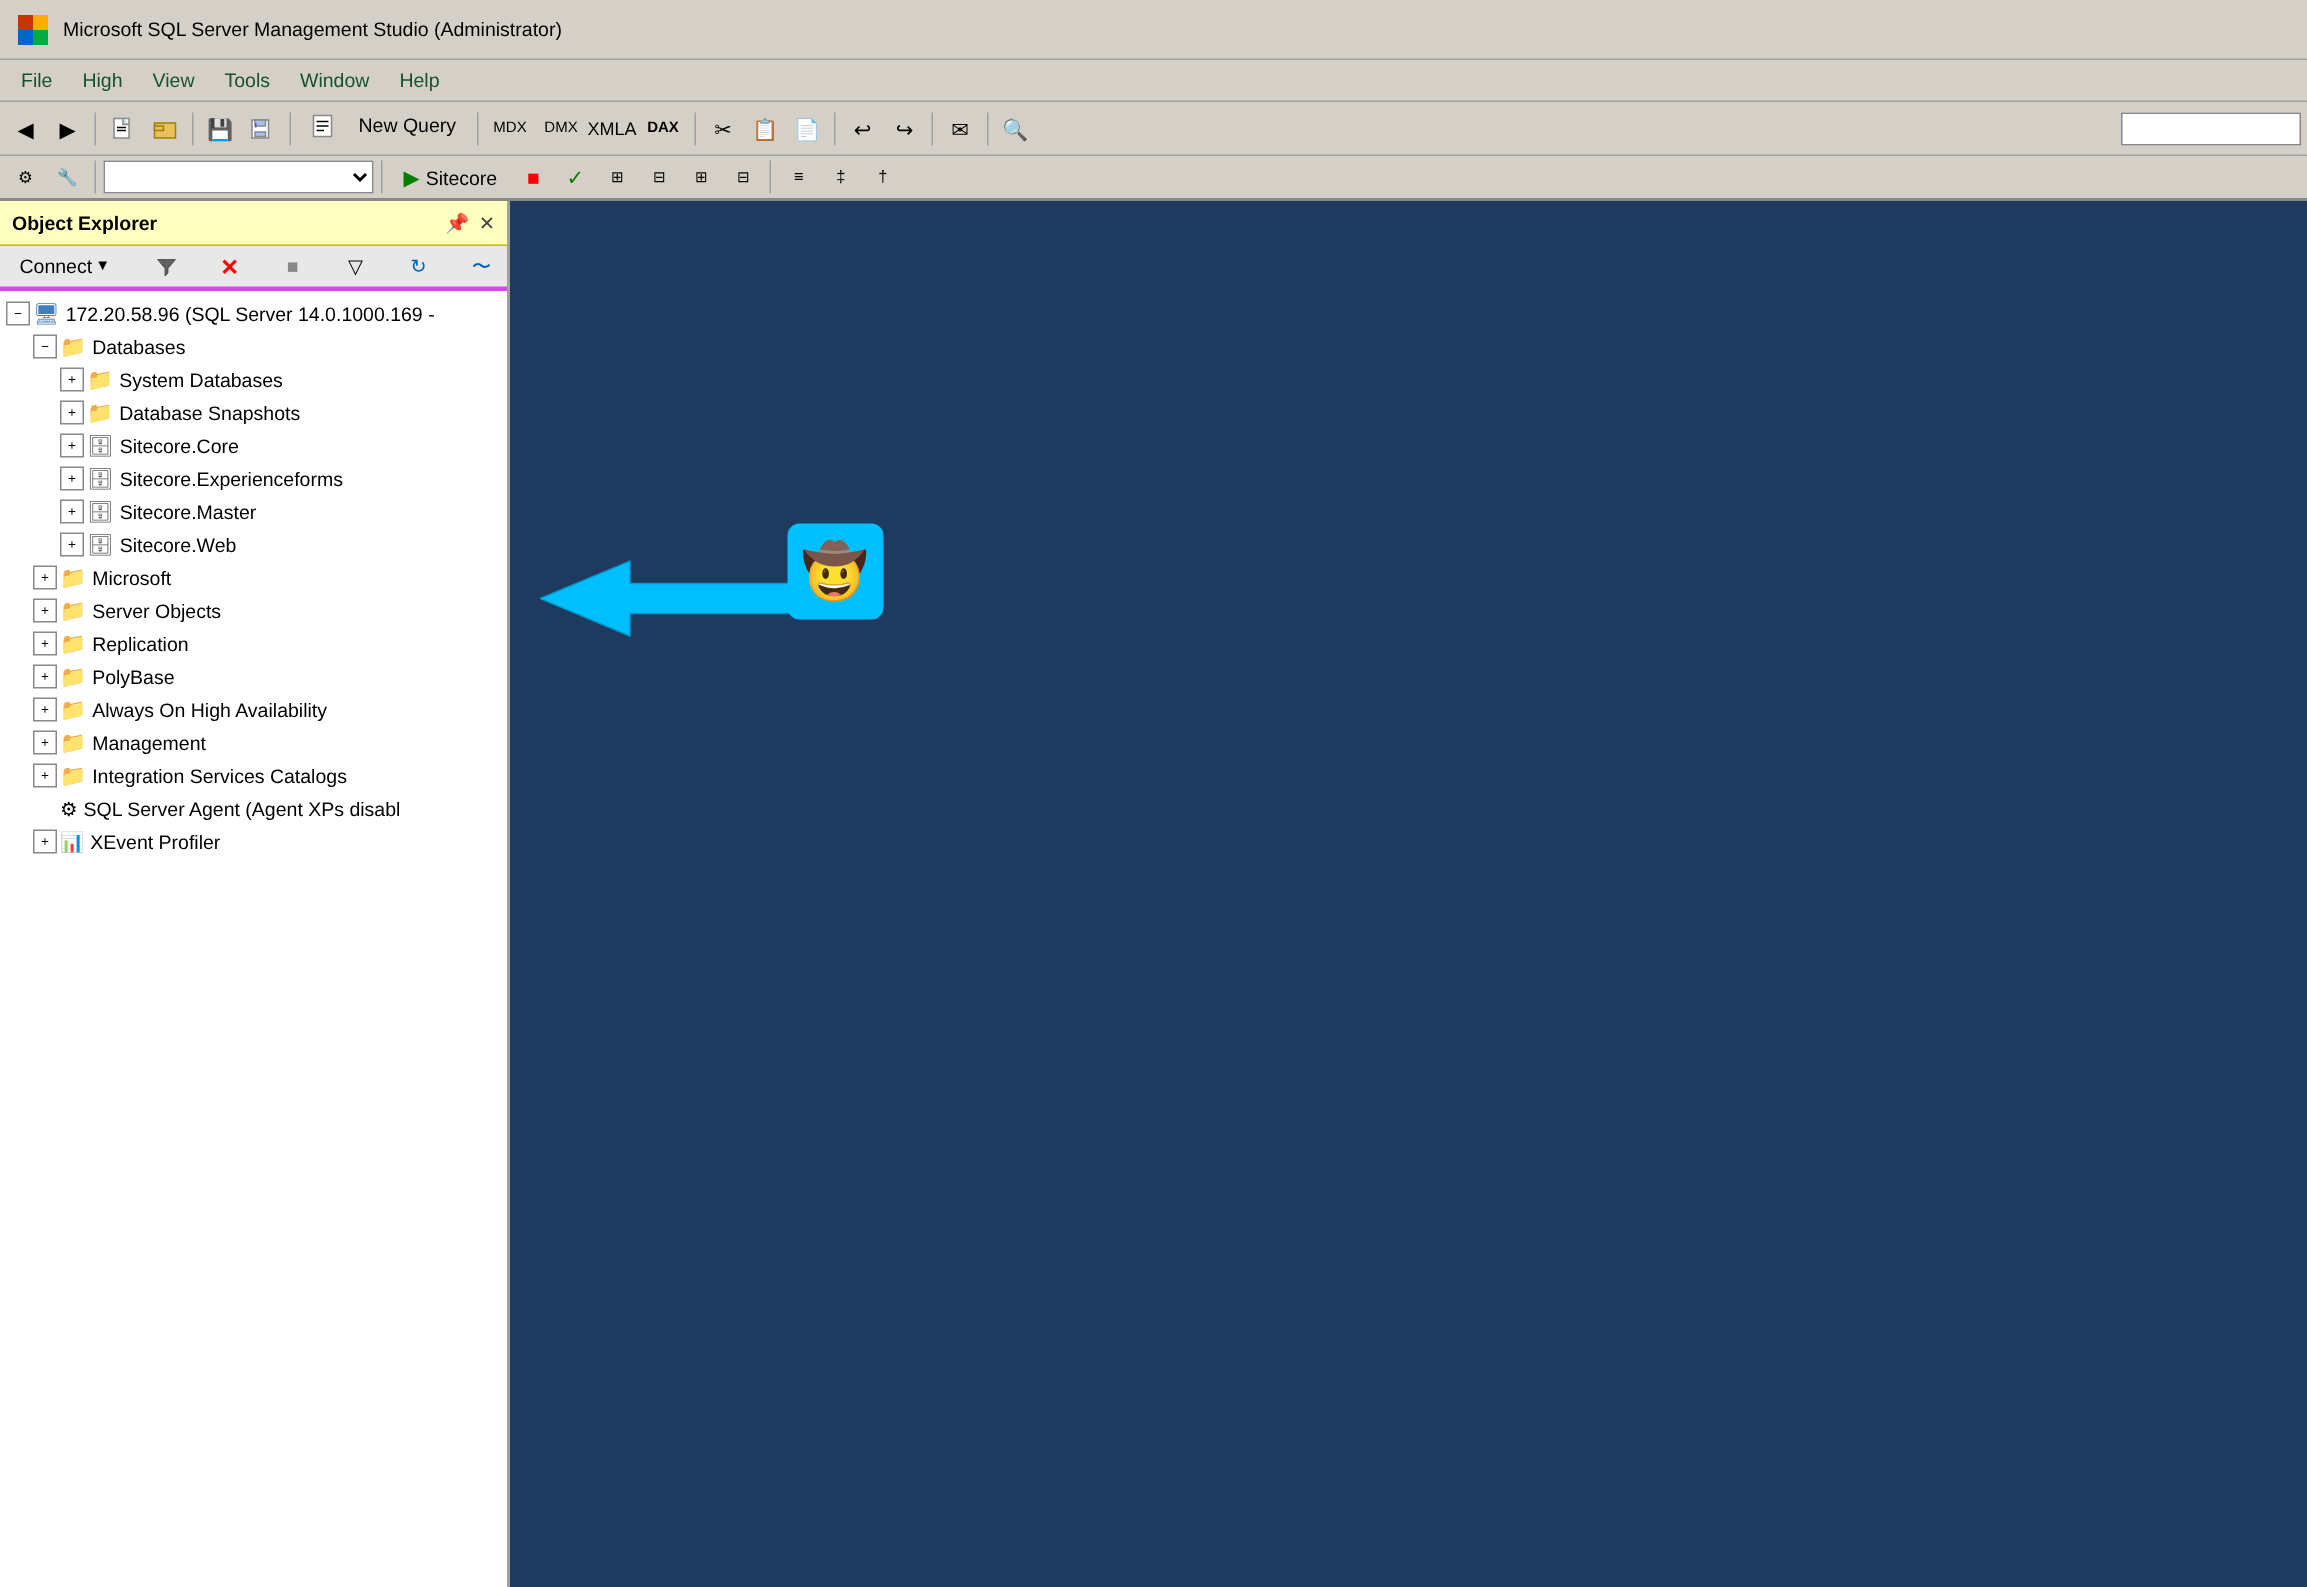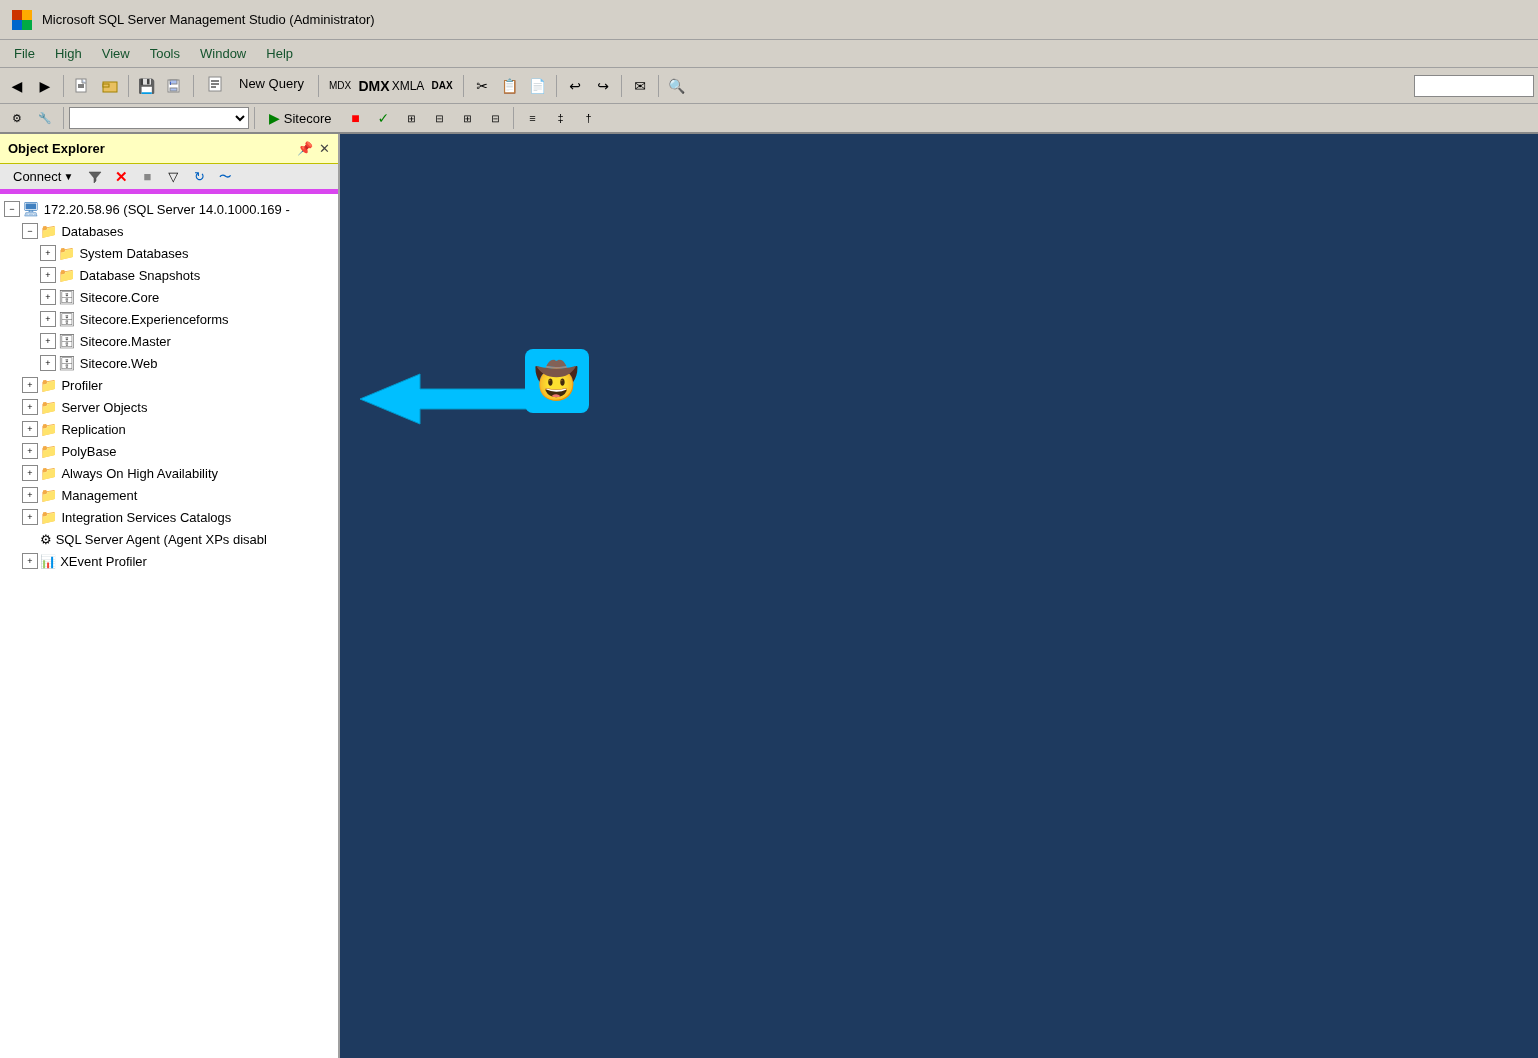--- a/index.html
+++ b/index.html
@@ -170,21 +170,22 @@
       border: none;
     }
 
     #oe-toolbar {
       background: #e8e8e8;
       height: 30px;
       display: flex;
       align-items: center;
       padding: 0 6px;
       gap: 4px;
-      border-bottom: 5px solid #d946ef;
+      border-bottom: 3px solid #d946ef;
+      justify-content: space-between;
     }
     .oe-tool-btn {
       width: 22px;
       height: 22px;
       display: flex;
       align-items: center;
       justify-content: center;
       background: transparent;
       border: 1px solid transparent;
       cursor: pointer;
@@ -353,21 +354,21 @@
     <svg width="16" height="16" viewBox="0 0 16 16">
       <rect x="1" y="1" width="12" height="14" fill="white" stroke="#888"></rect>
       <line x1="3" y1="5" x2="11" y2="5" stroke="#000" stroke-width="1"></line>
       <line x1="3" y1="8" x2="11" y2="8" stroke="#000" stroke-width="1"></line>
       <line x1="3" y1="11" x2="8" y2="11" stroke="#000" stroke-width="1"></line>
     </svg>
     <span>New Query</span>
   </button>
   <div class="toolbar-separator"></div>
   <button class="toolbar-btn" style="width:32px;font-size:10px;font-weight:normal">MDX</button>
-  <button class="toolbar-btn" style="width:32px;font-size:14px;font-weight:bold">DMX</button>
+  <button class="toolbar-btn" style="width:32px;font-size:10px;font-weight:normal">DMX</button>
   <button class="toolbar-btn" style="width:32px;font-size:12px;font-weight:normal">XMLA</button>
   <button class="toolbar-btn" style="width:32px;font-size:10px;font-weight:bold">DAX</button>
   <div class="toolbar-separator"></div>
   <button class="toolbar-btn">✂</button>
   <button class="toolbar-btn">📋</button>
   <button class="toolbar-btn">📄</button>
   <div class="toolbar-separator"></div>
   <button class="toolbar-btn">↩</button>
   <button class="toolbar-btn">↪</button>
   <div class="toolbar-separator"></div>
@@ -474,21 +475,21 @@
 
       <div class="tree-item indent-2">
         <span class="expand-btn">+</span>
         <span class="tree-icon icon-db">🗄</span>
         <span class="tree-label">Sitecore.Web</span>
       </div>
 
       <div class="tree-item indent-1">
         <span class="expand-btn">+</span>
         <span class="tree-icon icon-folder">📁</span>
-        <span class="tree-label">Profiler</span>
+        <span class="tree-label">Microsoft</span>
       </div>
 
       <div class="tree-item indent-1">
         <span class="expand-btn">+</span>
         <span class="tree-icon icon-folder">📁</span>
         <span class="tree-label">Server Objects</span>
       </div>
 
       <div class="tree-item indent-1">
         <span class="expand-btn">+</span>

